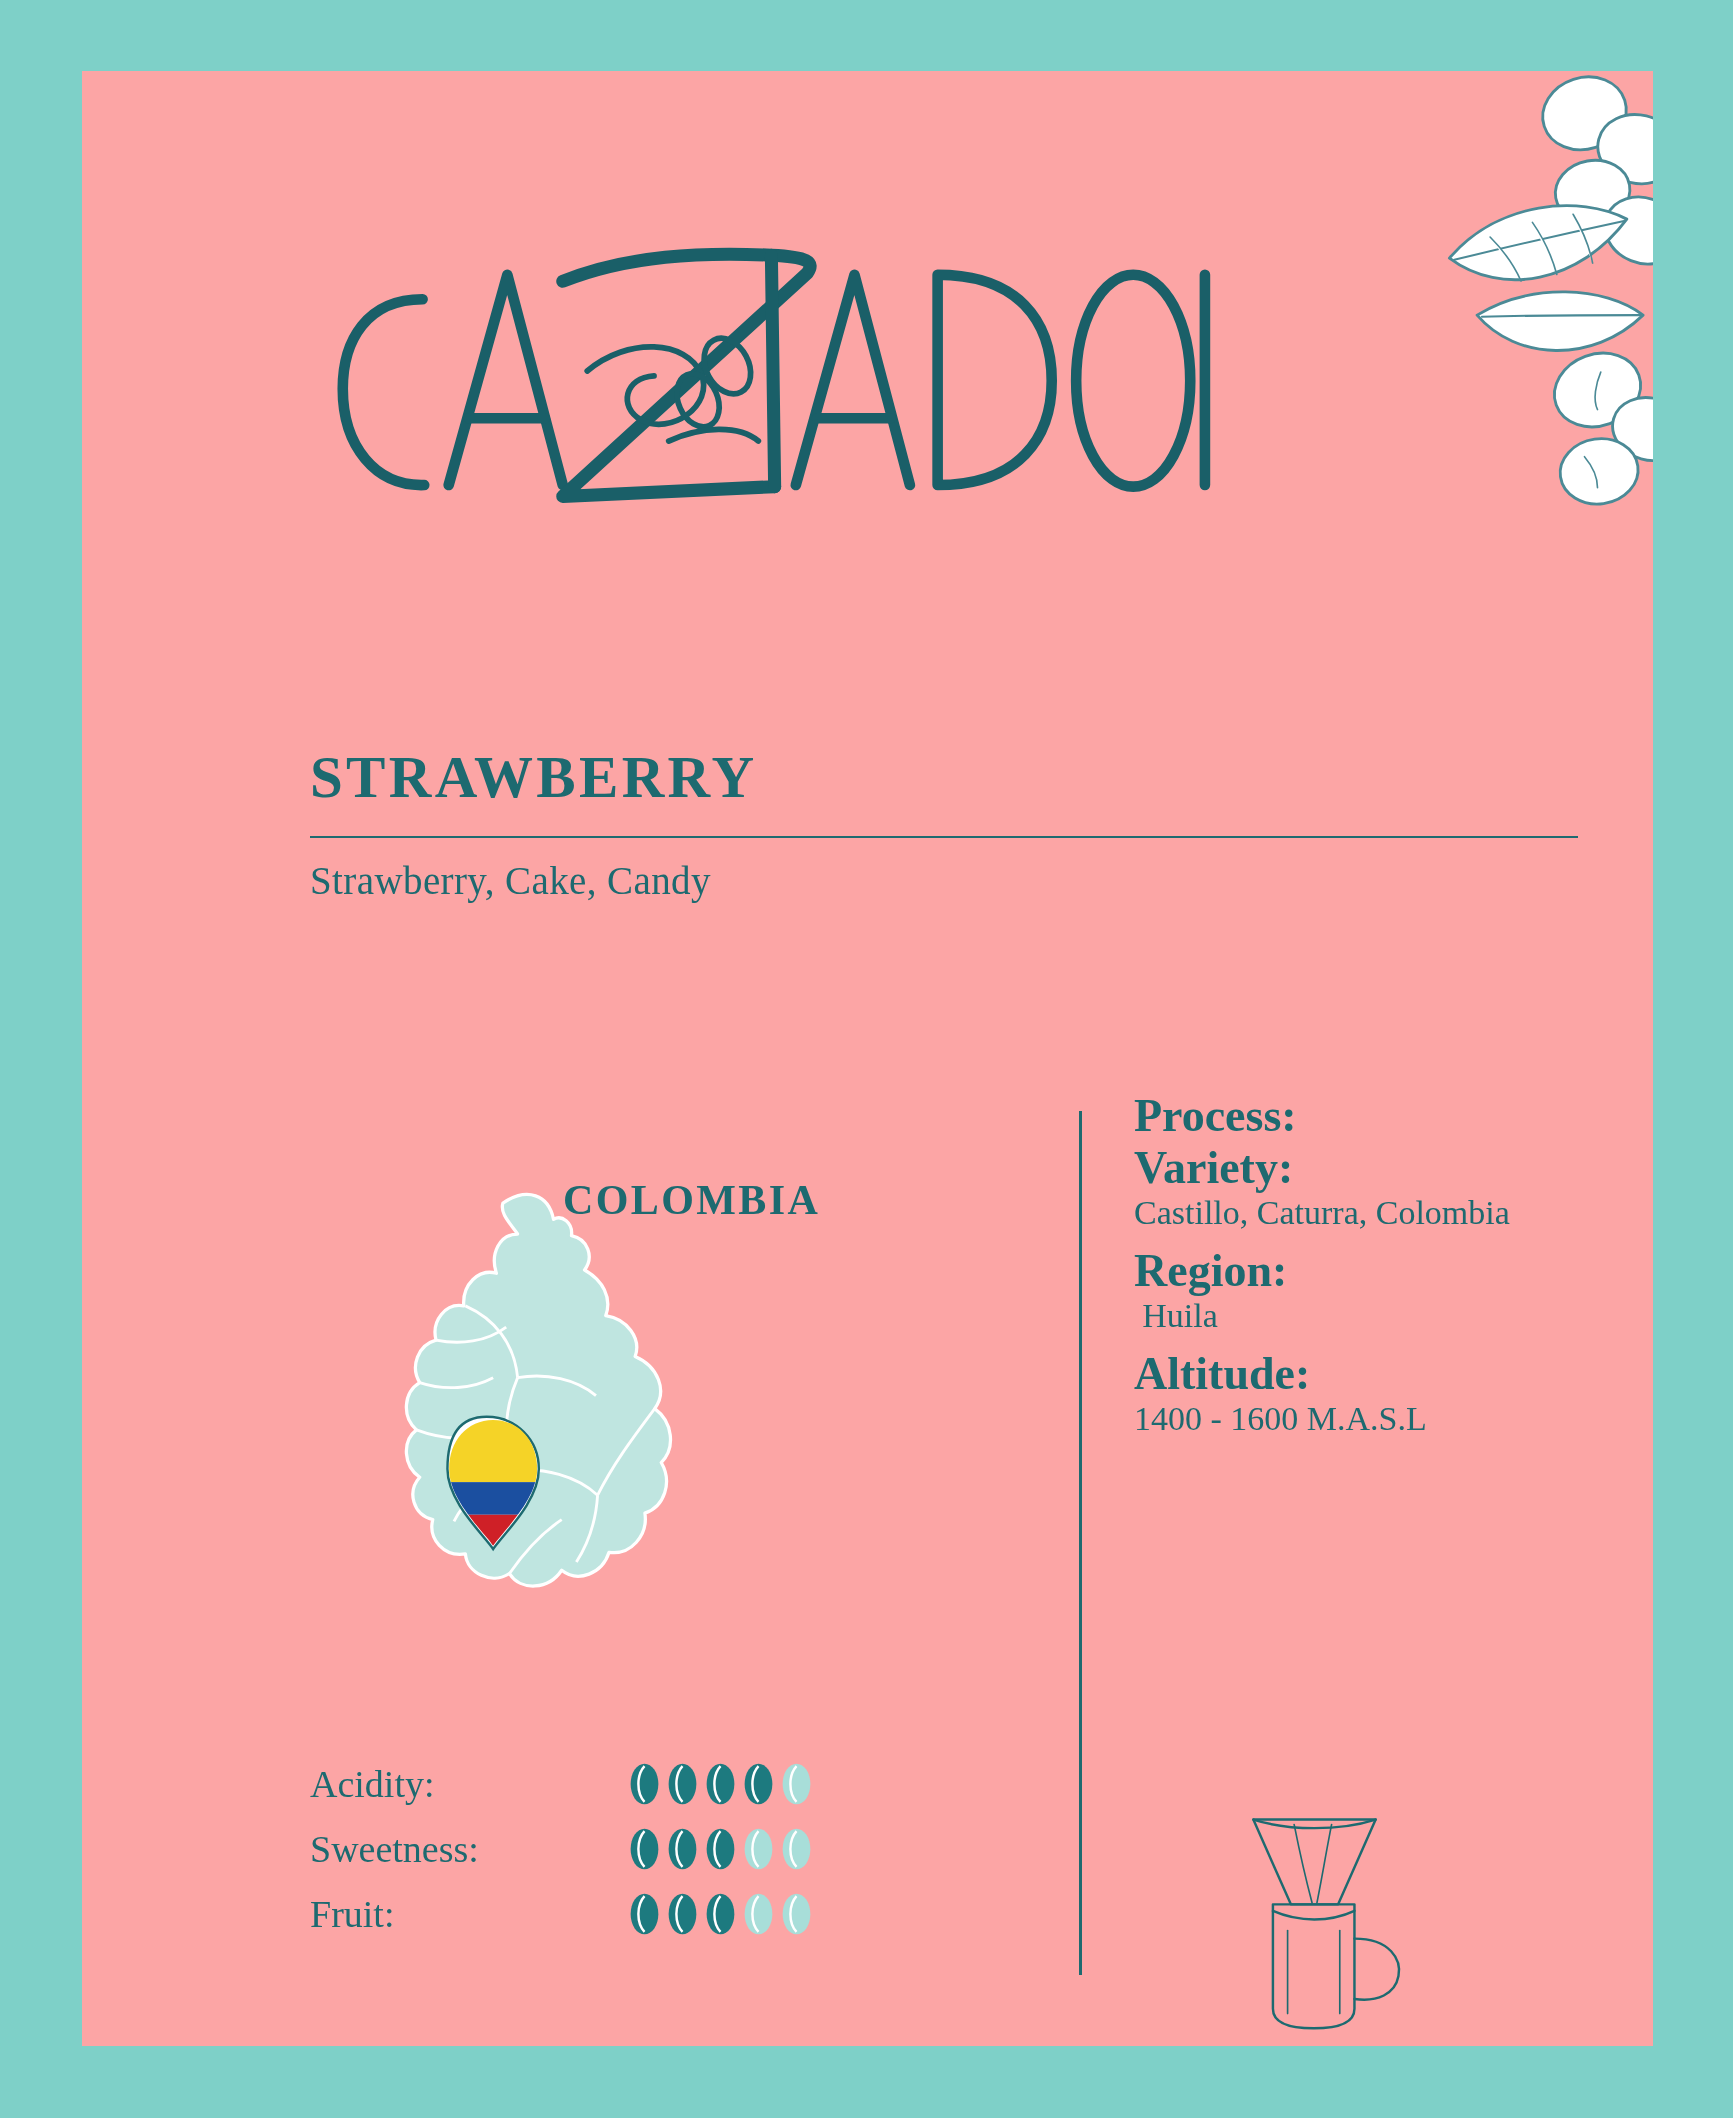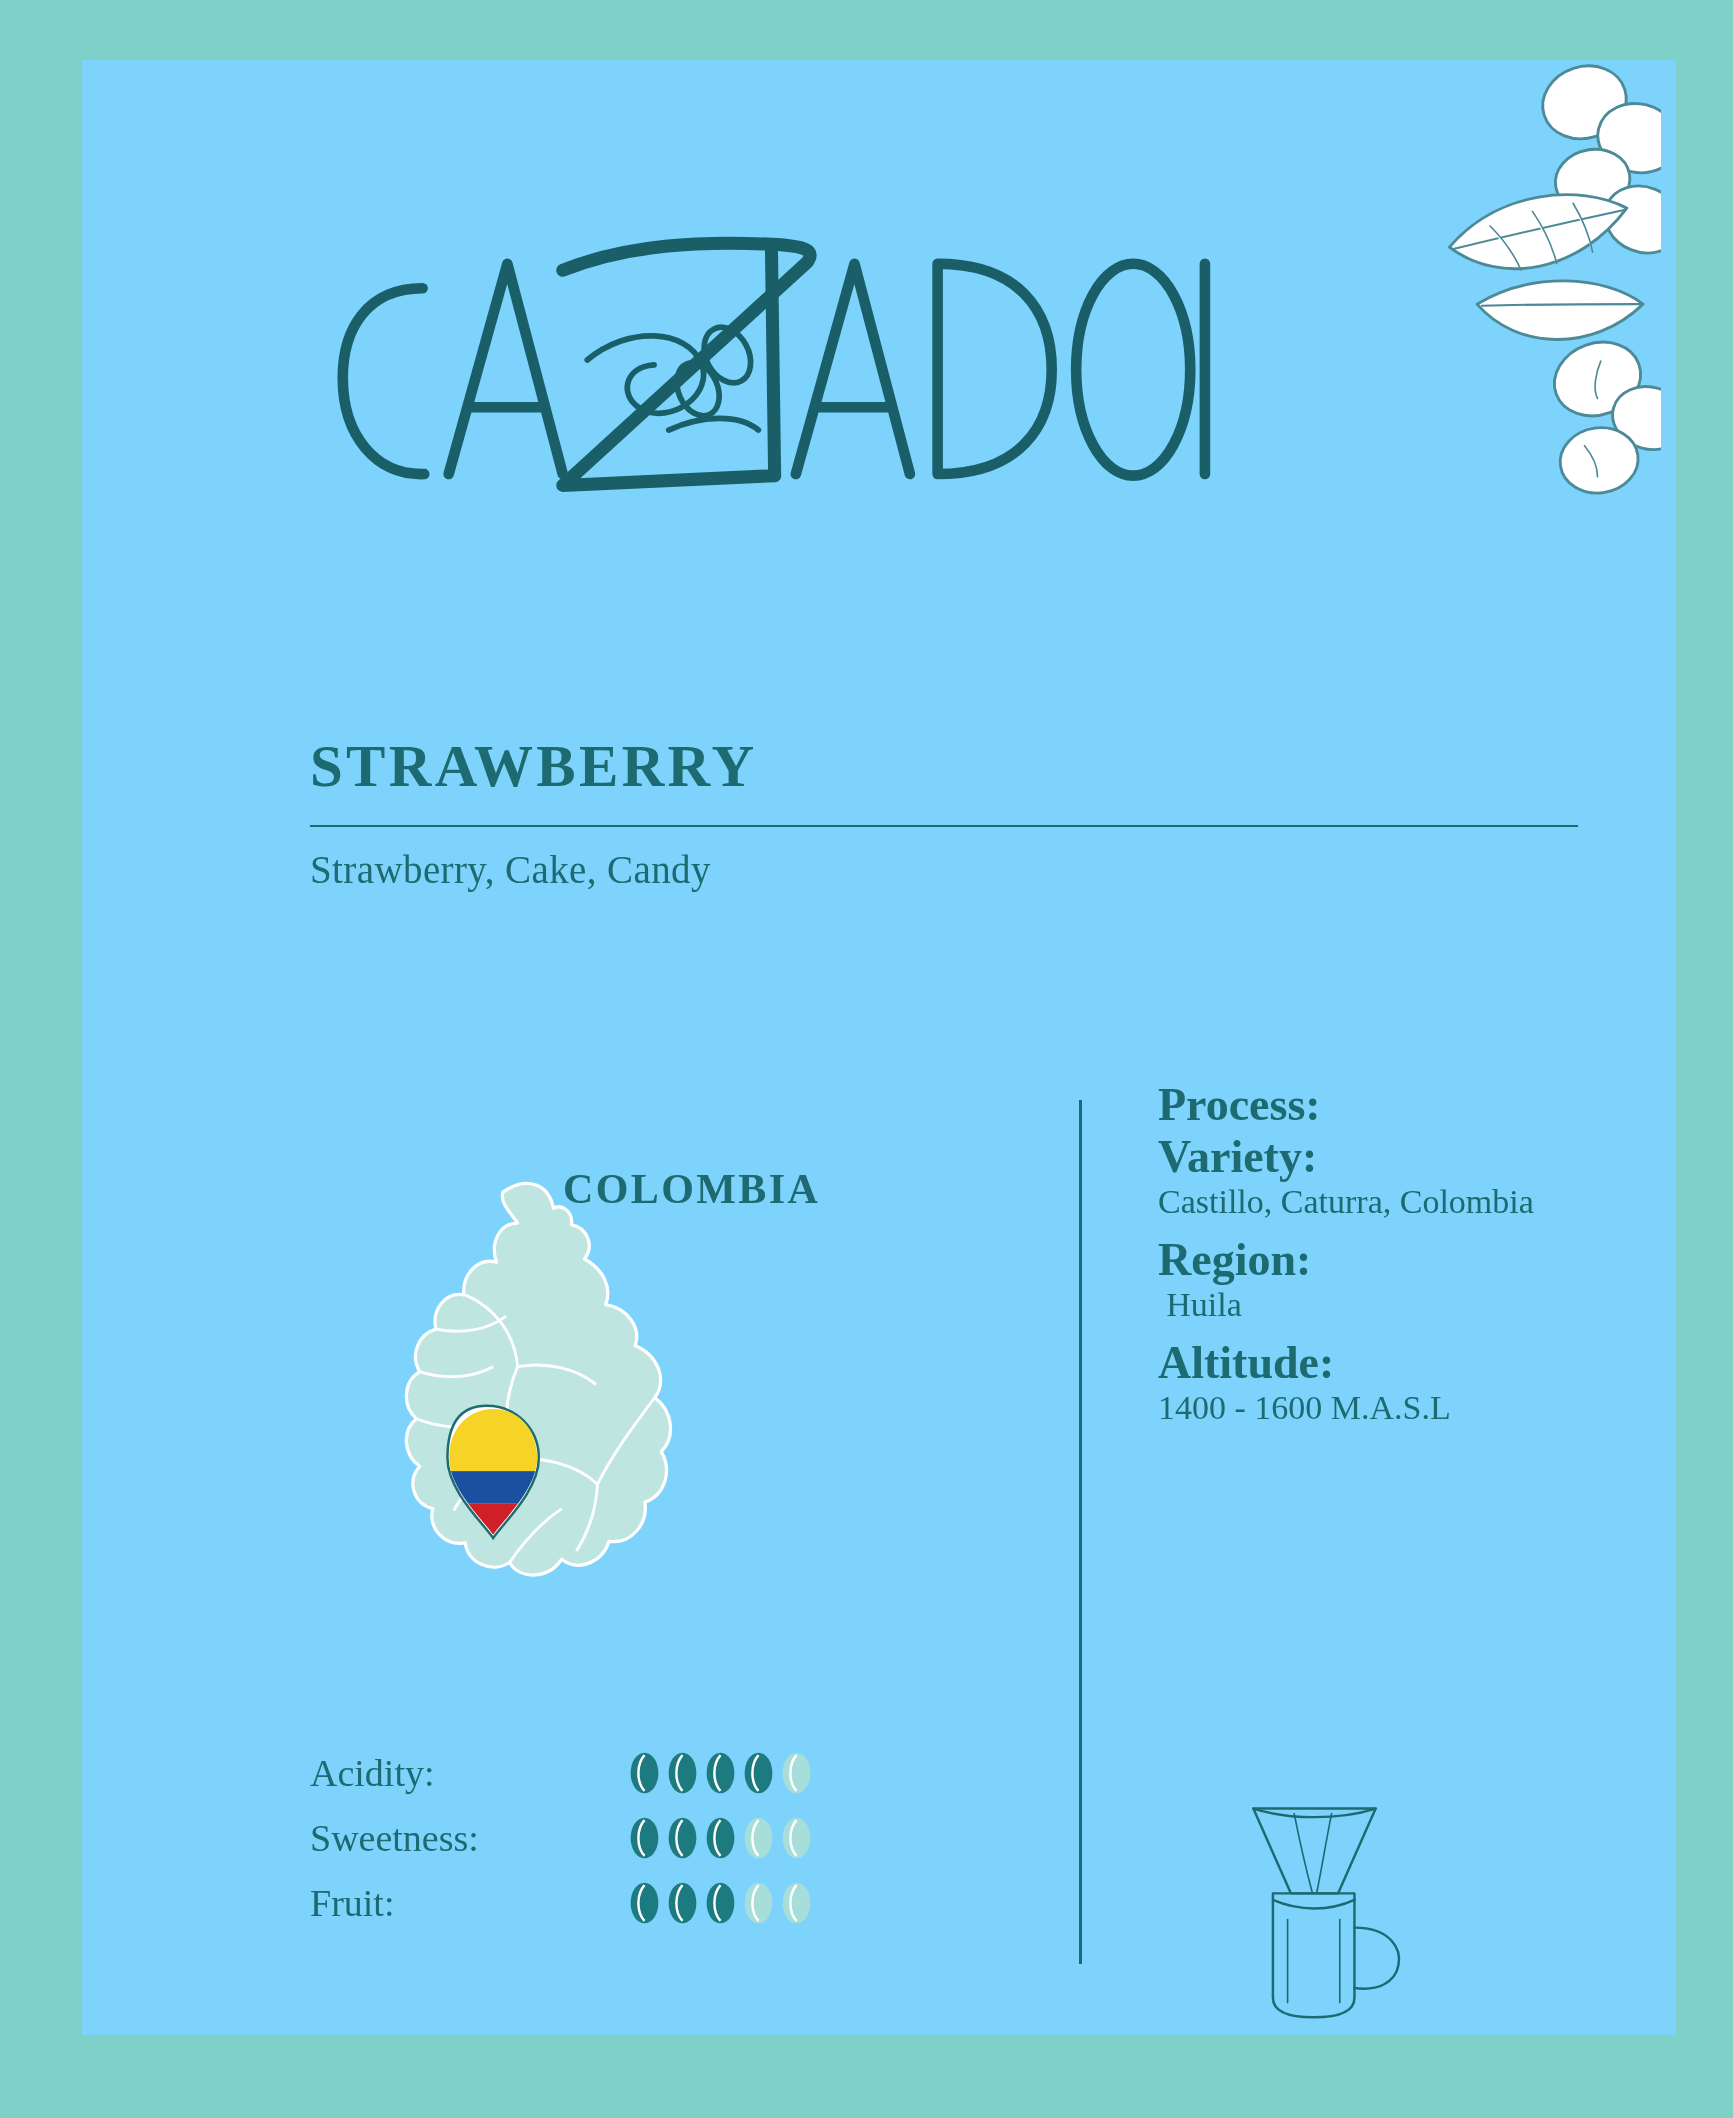--- a/index.html
+++ b/index.html
@@ -10,26 +10,25 @@
   body {
     width: 1734px;
     height: 2119px;
     font-family: "Liberation Serif", serif;
     -webkit-font-smoothing: antialiased;
   }
 
   .label-card {
     position: absolute;
     left: 82px;
-    top: 60px;
+    top: 71px;
     width: 1571px;
     height: 1975px;
-    background: #7dd3fc;
+    background: #fca5a5;
     overflow: hidden;
-    padding-left: 23px;
   }
 
   
   .logo-area {
     position: absolute;
     left: 0;
     top: 0;
     width: 1571px;
     height: 620px;
   }
@@ -115,21 +114,20 @@
     height: 506px;
   }
   .map-svg { display:block; width: 100%; height: 100%; }
 
   
   .specs {
     position: absolute;
     left: 1052px;
     top: 16.3px;
     width: 506px;
-    margin-left: 24px;
   }
   .spec-key {
     font-family: "Liberation Serif", serif;
     font-weight: bold;
     font-size: 46px;
     color: #1d6a70;
     line-height: 1.12;
     margin: 0;
   }
   .spec-val {

